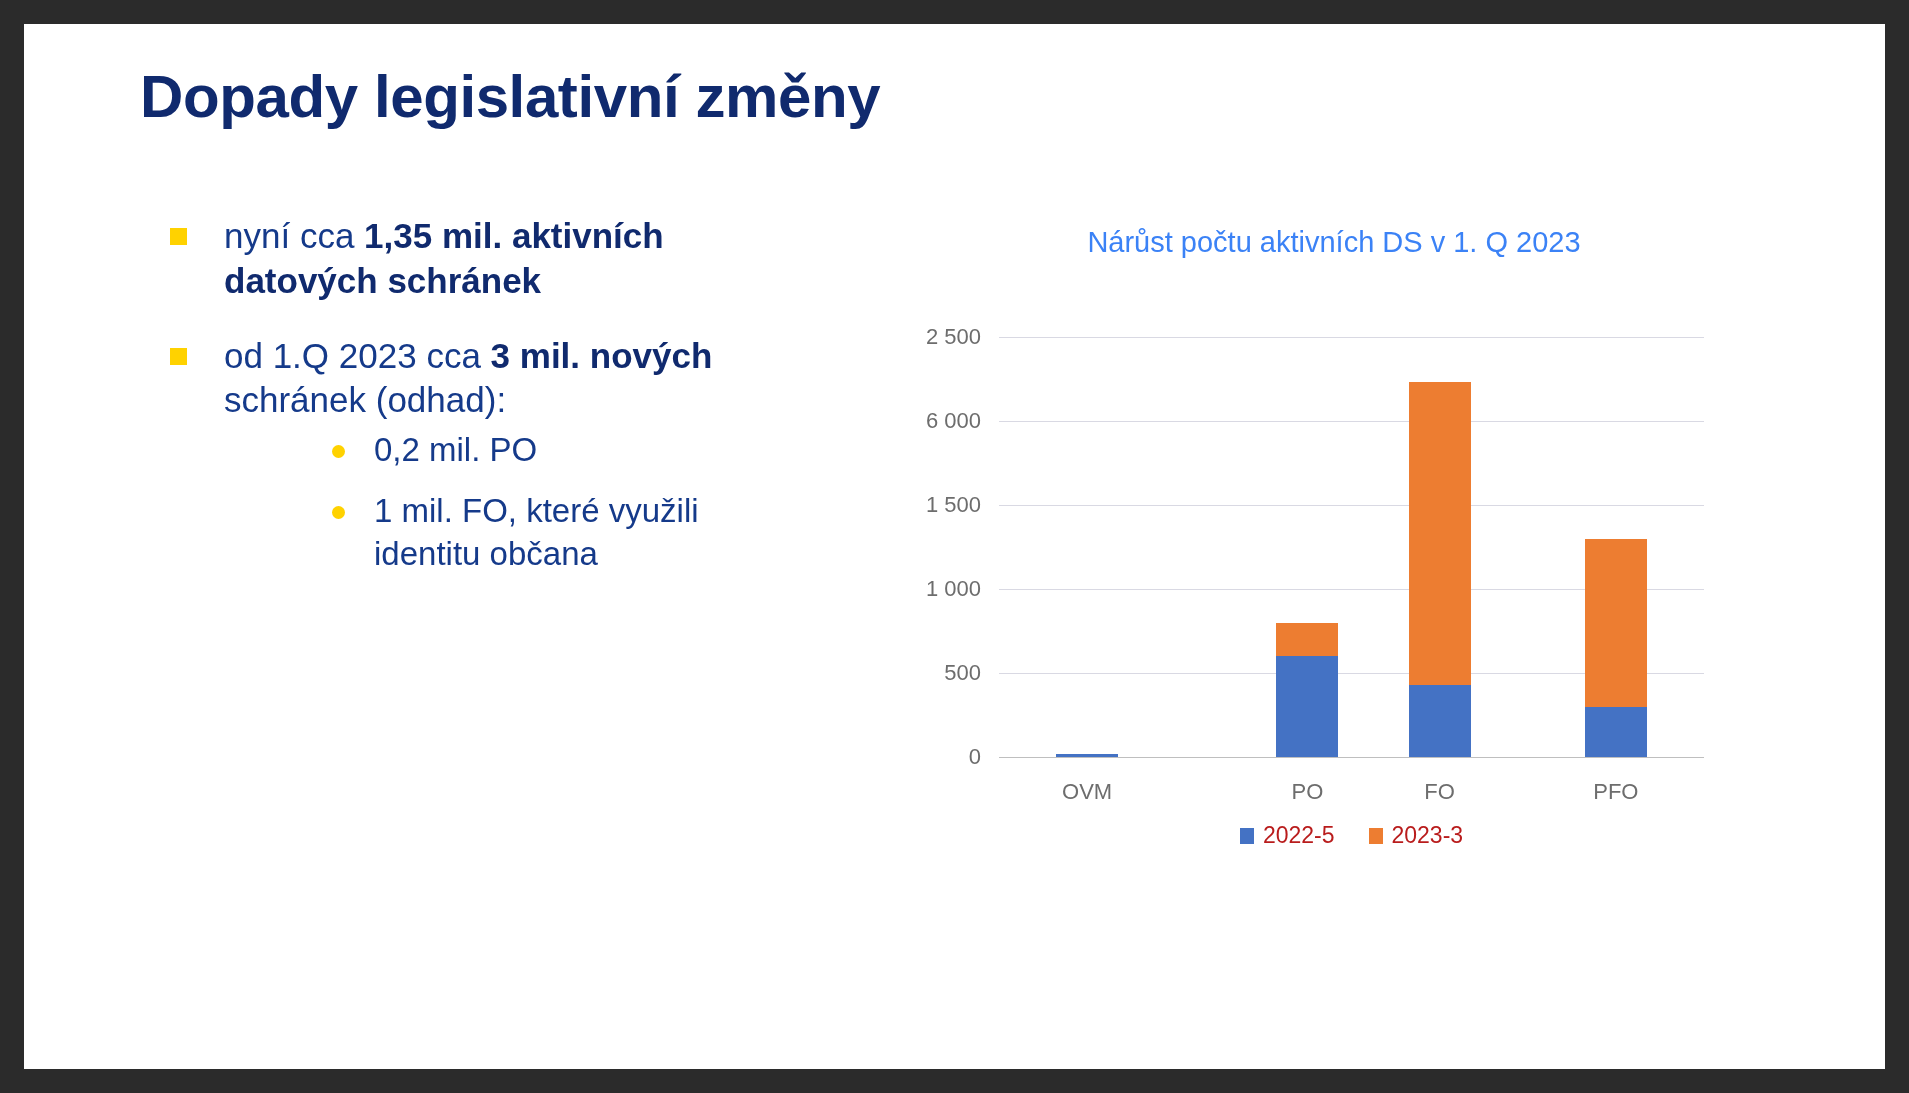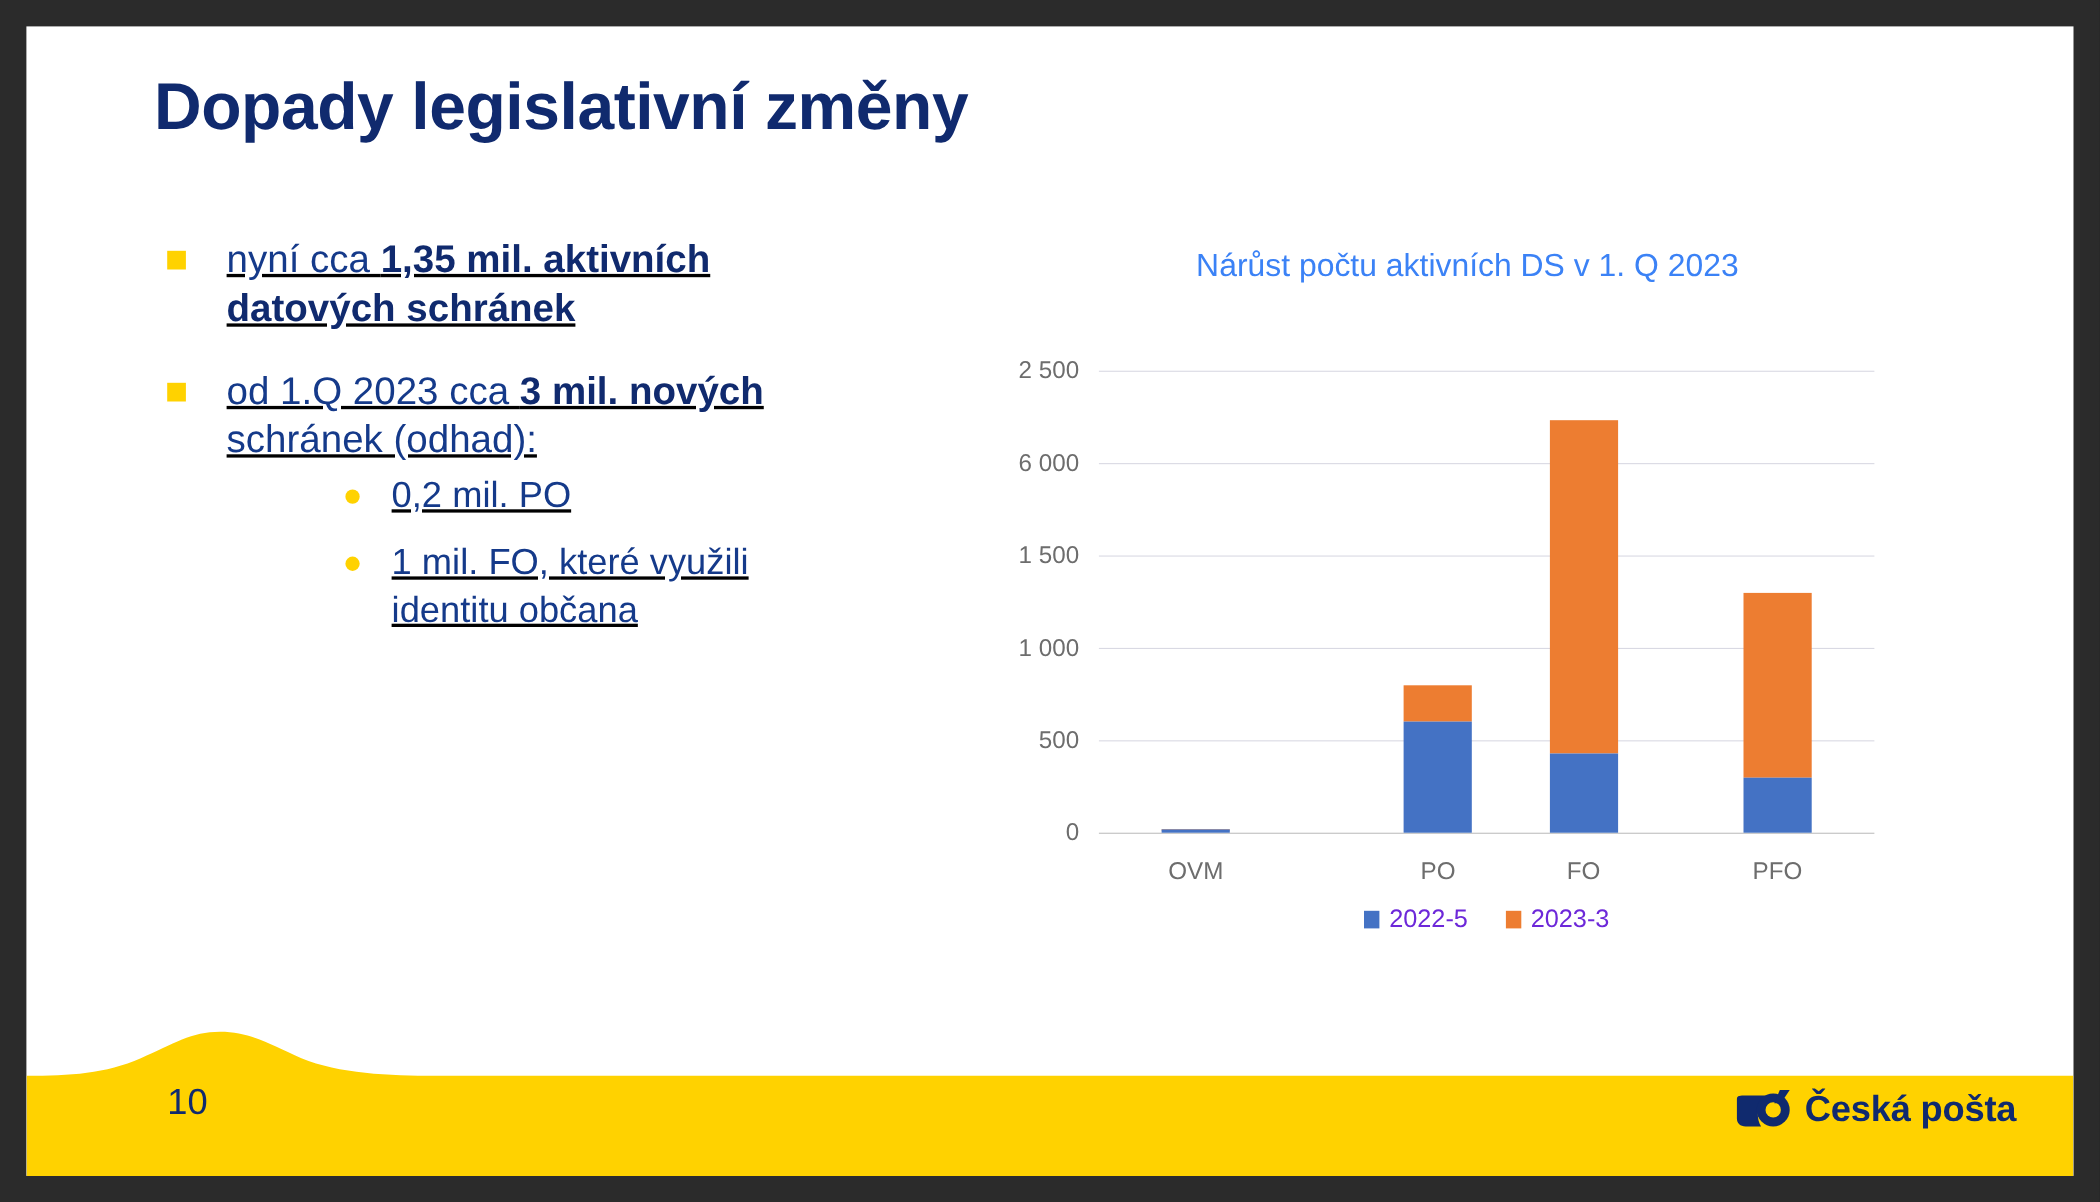--- a/index.html
+++ b/index.html
@@ -30,23 +30,22 @@
     font-size: 60px;
     font-weight: bold;
     color: #102a6e;
     letter-spacing: -0.4px;
     white-space: nowrap;
   }
 
   
   #bullet-list {
     position: absolute;
-    left: 100px; top: 190px;
+    left: 118px; top: 190px;
     width: 620px;
-    text-decoration: underline;
   }
   .bullet-l1 {
     position: relative;
     padding-left: 82px;
     margin-bottom: 30px;
     font-size: 35px;
     line-height: 1.28;
     color: #153a8a;
   }
   .bullet-l1 .sq-bullet {
@@ -129,21 +128,21 @@
     color: #6d6d6d;
   }
   #legend {
     position: absolute;
     left: 145px; top: 620px;
     width: 705px;
     display: flex;
     justify-content: center;
     gap: 34px;
     font-size: 23px;
-    color: #6d28d9;
+    color: #b91c1c;
   }
   .legend-item { display: flex; align-items: center; gap: 9px; }
   .legend-swatch { width: 14px; height: 16px; }
 
   
   #footer {
     position: absolute;
     left: 0; bottom: 0;
     width: 100%; height: 135px;
   }
@@ -253,33 +252,15 @@
             <span class="legend-swatch" style="background: rgb(68, 114, 196);"></span>
             <span>2022-5</span>
           </div>
           <div class="legend-item">
             <span class="legend-swatch" style="background: rgb(237, 125, 49);"></span>
             <span>2023-3</span>
           </div>
         </div>
     </div>
 
-    <div id="footer">
-      <svg id="footer-band" viewBox="0 0 1861 135" preserveAspectRatio="none">
-        <path d="M0,44 C40,44 72,42 104,28 C134,15 150,4 176,4
-                 C204,4 222,16 250,28 C284,42 330,44 372,44
-                 L1861,44 L1861,135 L0,135 Z" fill="#ffd200"></path>
-      </svg>
-      <div id="page-number">10</div>
-      <div id="brand-logo">
-        <svg class="mark" width="52" height="34" viewBox="0 0 52 34">
-          <path d="M2,8 L2,26 C2,30 5,33 10,33 L24,33 C22,30 21,26 21,22
-                   C21,14 26,7 34,5 L10,5 C5,5 2,5 2,8 Z" fill="#102a6e"></path>
-          <circle cx="35" cy="18" r="15" fill="#102a6e"></circle>
-          <circle cx="35" cy="18" r="7" fill="#ffd200"></circle>
-          <path d="M41,0 L50,0 L42,12 L36,12 Z" fill="#102a6e"></path>
-        </svg>
-        <span id="brand-name">Česká pošta</span>
-      </div>
-    </div>
 
   </div>
 </div>
 
 </body></html>

